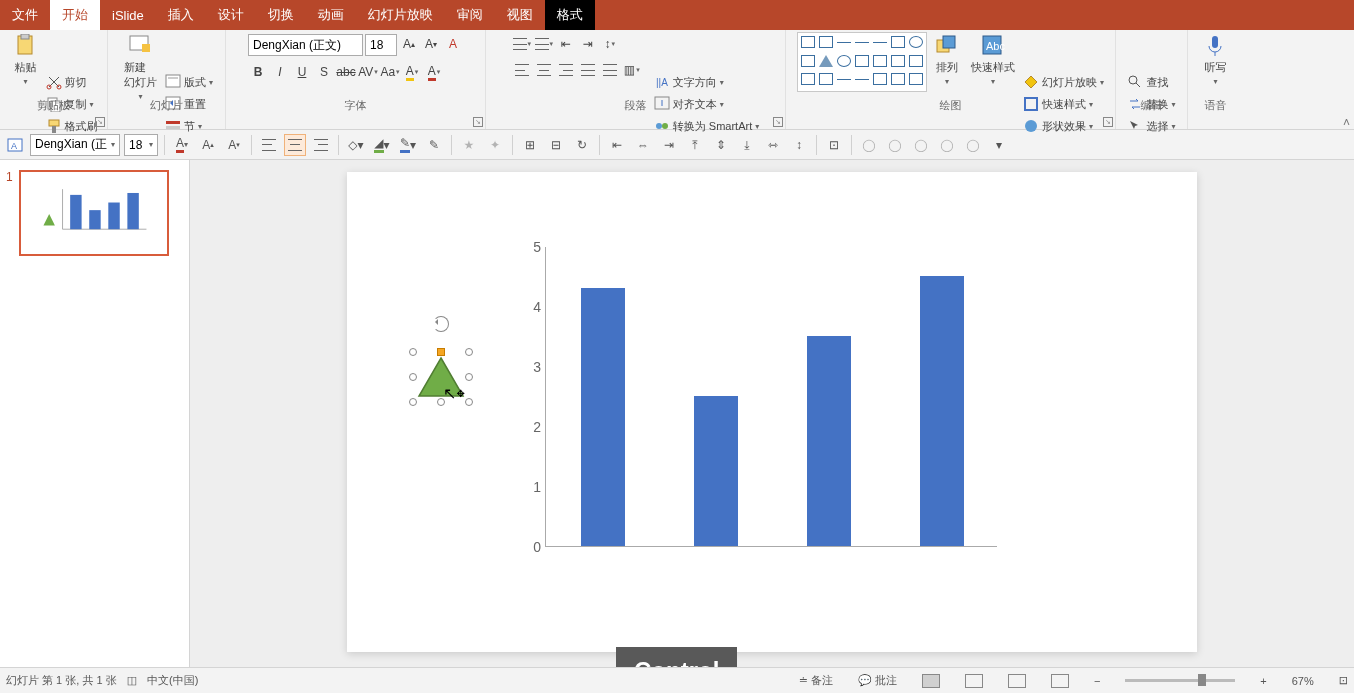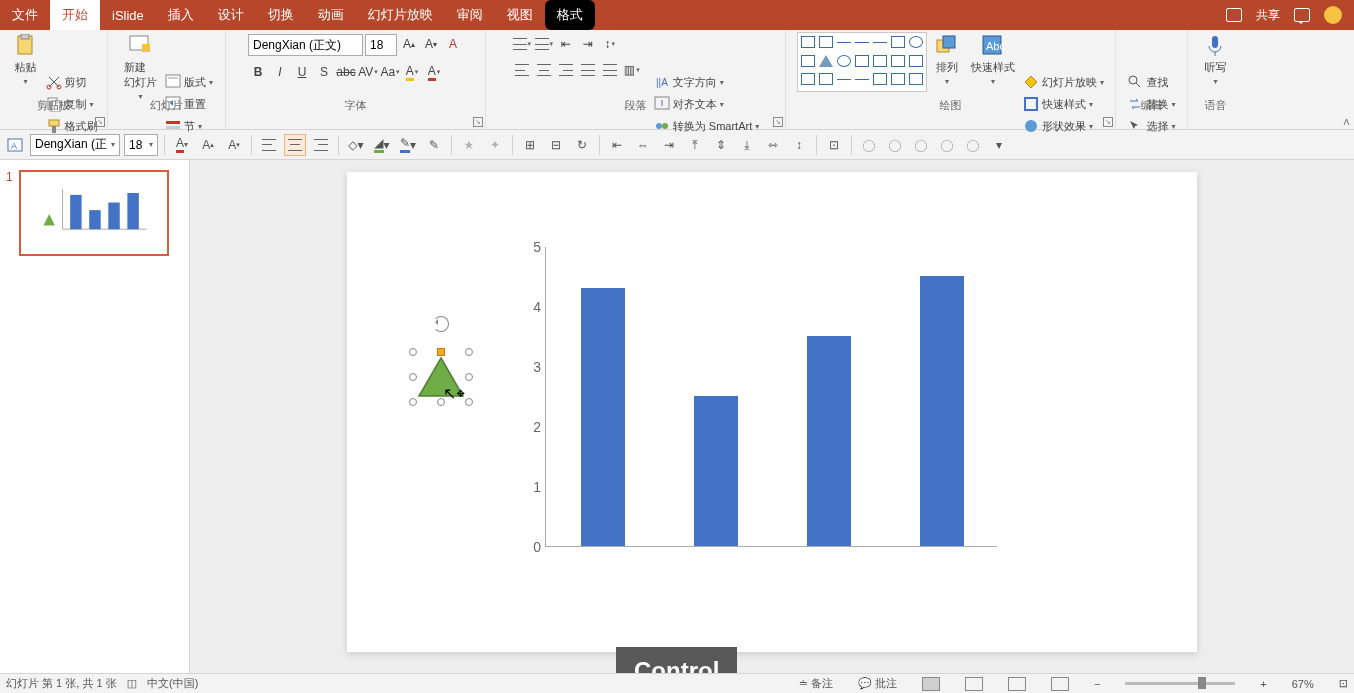--- a/index.html
+++ b/index.html
@@ -2,21 +2,21 @@
 <html><head>
 <meta charset="utf-8">
 <style>
 * { margin: 0; padding: 0; box-sizing: border-box; font-family: "Microsoft YaHei", "DengXian", sans-serif; }
 body { width: 1354px; height: 693px; background: #fff; overflow: hidden; position: relative; font-size: 12px; }
 
 
 .menubar { display: flex; background: #b7472a; color: #fff; height: 30px; align-items: stretch; }
 .menubar .tab { padding: 0 12px; display: flex; align-items: center; font-size: 13px; cursor: pointer; }
 .menubar .tab.active { background: #fff; color: #b7472a; }
-.menubar .tab.format { background: #000; color: #fff; border-radius: 6px; }
+.menubar .tab.format { background: #000; color: #fff; }
 .menubar .search-ico { width: 14px; height: 14px; border: 2px solid #fff; border-radius: 50%; position: relative; margin-right: 6px; }
 .menubar .search-ico::after { content: ''; position: absolute; width: 6px; height: 2px; background: #fff; transform: rotate(45deg); bottom: -3px; right: -4px; }
 .menubar .tell { color: #f0cfc5; display: flex; align-items: center; padding: 0 10px; font-size: 13px; }
 .menubar .right { margin-left: auto; display: flex; align-items: center; gap: 14px; padding: 0 12px; }
 .menubar .share-ico, .menubar .comment-ico { width: 16px; height: 14px; border: 1.5px solid #fff; border-radius: 2px; }
 .menubar .comment-ico { position: relative; }
 .menubar .comment-ico::after { content: ''; position: absolute; border: 3px solid transparent; border-top-color: #fff; bottom: -6px; left: 3px; }
 .menubar .smile { width: 18px; height: 18px; background: #f5c242; border-radius: 50%; }
 
 
@@ -91,21 +91,21 @@
 .chart .ytick { position: absolute; right: 0; font-size: 14px; color: #666; transform: translateY(-50%); }
 .chart .plot { position: absolute; left: 28px; top: 0; right: 0; bottom: 30px; border-left: 1px solid #aaa; border-bottom: 1px solid #aaa; }
 .chart .bar { position: absolute; bottom: 0; width: 44px; background: #4472c4; }
 .chart .xaxis { position: absolute; left: 28px; right: 0; bottom: 0; height: 26px; }
 .chart .xlabel { position: absolute; font-size: 14px; color: #555; transform: translateX(-50%); top: 4px; }
 
 
 .ctrl-overlay { position: absolute; left: 616px; bottom: 0; background: #595959; color: #fff; font-size: 24px; font-weight: 600; padding: 10px 18px 8px; }
 
 
-.statusbar { position: absolute; bottom: 0; left: 0; right: 0; height: 20px; border-top: 1px solid #d4d4d4; background: #f3f3f3; display: flex; align-items: center; font-size: 11px; color: #555; padding: 1px 6px; gap: 10px; }
+.statusbar { position: absolute; bottom: 0; left: 0; right: 0; height: 26px; border-top: 1px solid #d4d4d4; background: #f3f3f3; display: flex; align-items: center; font-size: 11px; color: #555; padding: 1px 6px; gap: 10px; }
 .statusbar .right { margin-left: auto; display: flex; align-items: center; gap: 25px; }
 .statusbar .vbtn { width: 18px; height: 14px; border: 1px solid #888; }
 .statusbar .vbtn.active { background: #d0d0d0; }
 .statusbar .zslider { width: 110px; height: 3px; background: #bbb; position: relative; }
 .statusbar .zslider .zthumb { position: absolute; width: 8px; height: 12px; background: #888; top: -5px; left: 66%; }
 .collapse { position: absolute; right: 4px; top: 116px; font-size: 12px; color: #777; }
 </style>
 </head>
 <body>
 
@@ -114,26 +114,20 @@
   <div class="tab active">开始</div>
   <div class="tab">iSlide</div>
   <div class="tab">插入</div>
   <div class="tab">设计</div>
   <div class="tab">切换</div>
   <div class="tab">动画</div>
   <div class="tab">幻灯片放映</div>
   <div class="tab">审阅</div>
   <div class="tab">视图</div>
   <div class="tab format">格式</div>
-  <div class="right">
-    <span class="share-ico"></span>
-    <span>共享</span>
-    <span class="comment-ico"></span>
-    <span class="smile"></span>
-  </div>
 </div>
 
 <div class="ribbon">
 
   <div class="rgroup" style="width:108px">
     <div class="rbody">
       <div class="bigbtn">
         <svg class="ico">
             <rect x="4" y="2" width="14" height="18" fill="#f7d774" stroke="#b58a2e"></rect>
             <rect x="7" y="0" width="8" height="5" fill="#ccc" stroke="#888"></rect>

